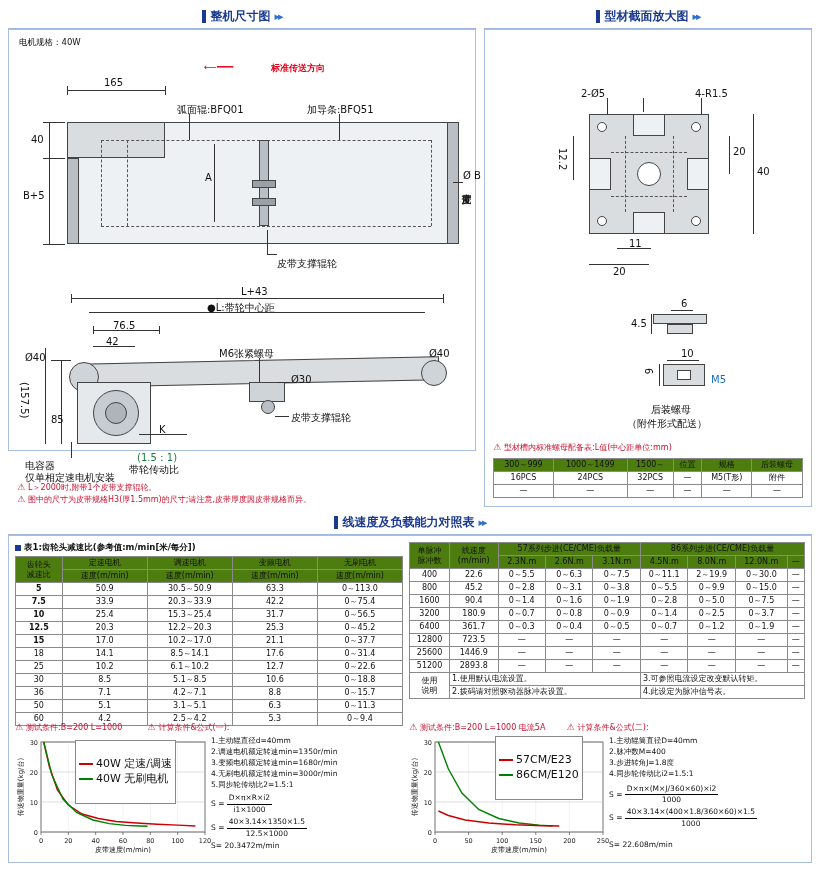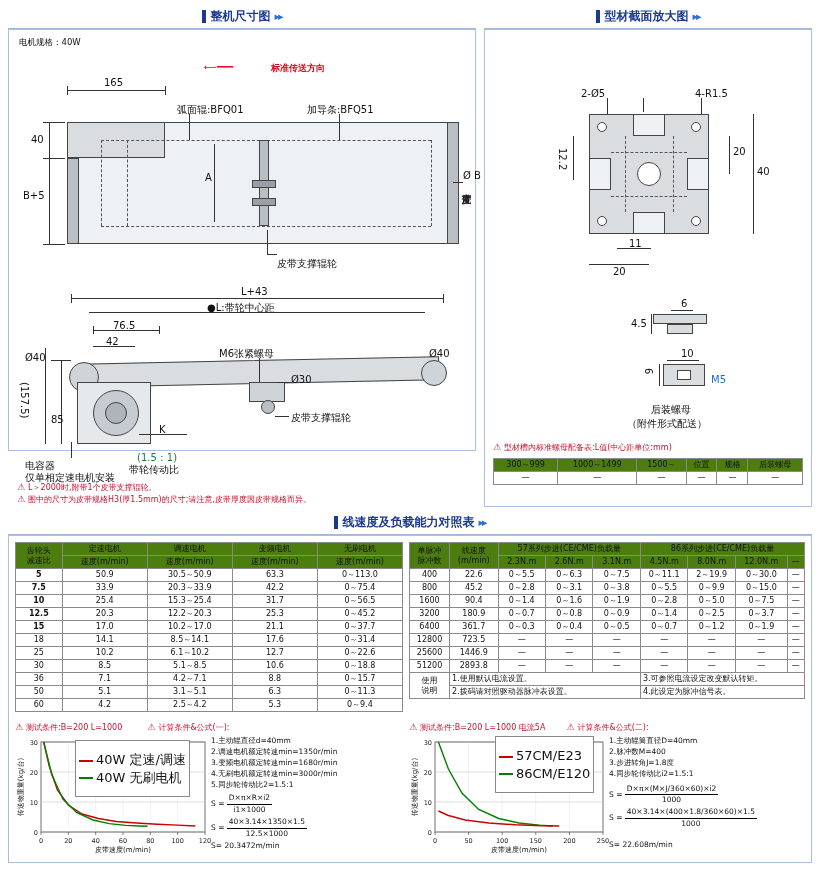--- a/index.html
+++ b/index.html
@@ -55,21 +55,21 @@
   .tbl th, .tbl td { border:1px solid #8a8a8a; text-align:center; padding:1px 2px; line-height:1.25; }
   .tbl th { background:#4d7c0f; font-weight:normal; }
 
   .tbl-title { display:flex; align-items:center; gap:3px; font-size:8.5px; font-weight:bold; margin-bottom:2px; }
   .tbl-title .sq { width:6px; height:6px; background:#1b3a8f; display:inline-block; }
 
   
   .chart-box { position:absolute; }
   .legend {
     position:absolute; border:1px solid #888; background:#fff;
-    font-size:13px; padding:10px 3px; line-height:1.35;
+    font-size:11px; padding:16px 3px; line-height:1.35;
   }
   .legend .ln { display:inline-block; width:14px; height:0; border-top:2px solid #000; vertical-align:middle; margin-right:3px; }
 
   .formula { position:absolute; font-size:7.5px; line-height:1.45; }
   .frac { display:inline-block; text-align:center; vertical-align:middle; }
   .frac .num { border-bottom:1px solid #000; padding:0 2px; display:block; }
   .frac .den { padding:0 2px; display:block; }
 
   .tri { color:#c8102e; }
 </style>
@@ -279,20 +279,28 @@
               <th>300～999</th>
               <th>1000～1499</th>
               <th>1500～</th>
               <th>位置</th>
               <th>规格</th>
               <th>后装螺母</th>
             </tr>
           </thead>
         <tbody>
             <tr>
+              <td>16PCS</td>
+              <td>24PCS</td>
+              <td>32PCS</td>
+              <td>—</td>
+              <td>M5(T形)</td>
+              <td>附件</td>
+            </tr>
+            <tr>
               <td>—</td>
               <td>—</td>
               <td>—</td>
               <td>—</td>
               <td>—</td>
               <td>—</td>
             </tr>
           </tbody>
       </table>
     </div>
@@ -302,20 +310,24 @@
     <div class="sec-head">
       <span class="bar"></span>
       <span>线速度及负载能力对照表</span>
       <span class="arrows">▸▸</span>
     </div>
     <div class="hr-blue"></div>
 
     <div class="panel-body" style="height:328px;">
 
       <div style="position:absolute; left:6px; top:6px; width:388px;">
+        <div class="tbl-title">
+          <span class="sq"></span>
+          <span>表1:齿轮头减速比(参考值:m/min[米/每分])</span>
+        </div>
         <table class="tbl" id="table1" style="width:388px;">
           <thead>
               <tr>
                 <th rowspan="2">
                   <div>齿轮头</div>
                   <div>减速比</div>
                 </th>
                 <th>定速电机</th>
                 <th>调速电机</th>
                 <th>变频电机</th>

